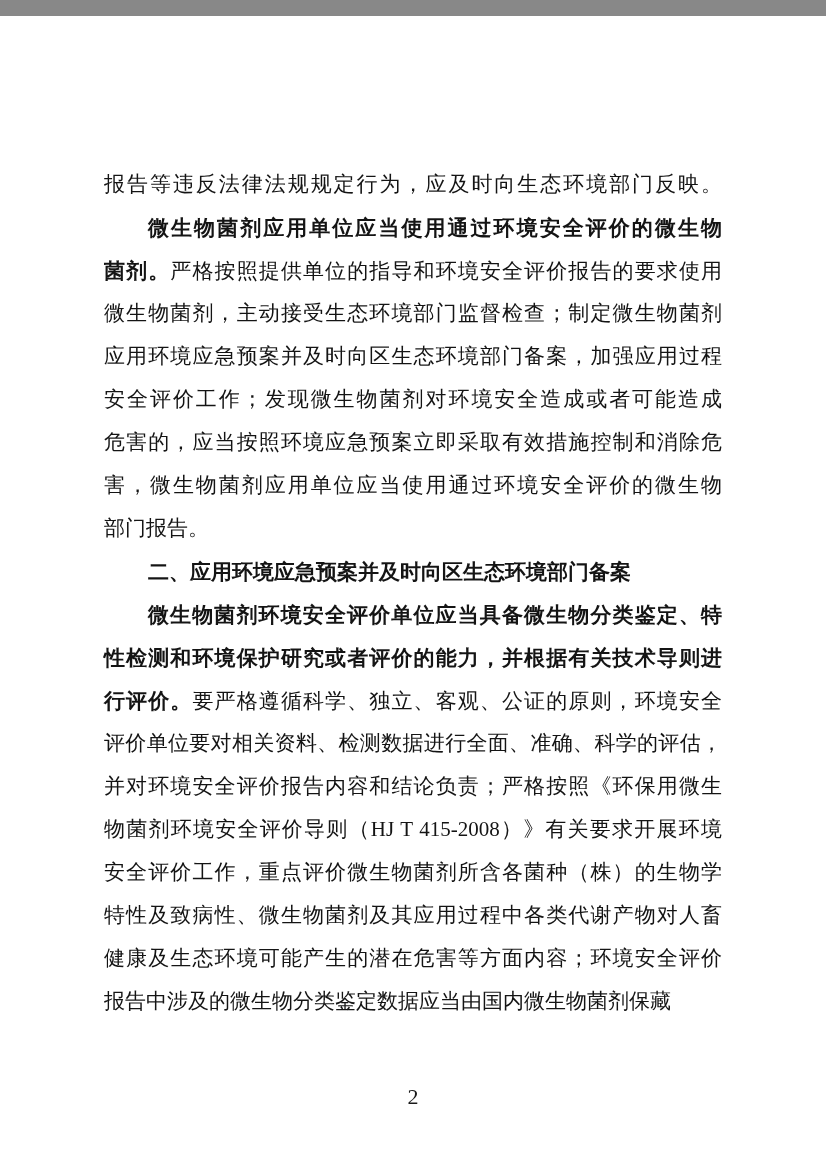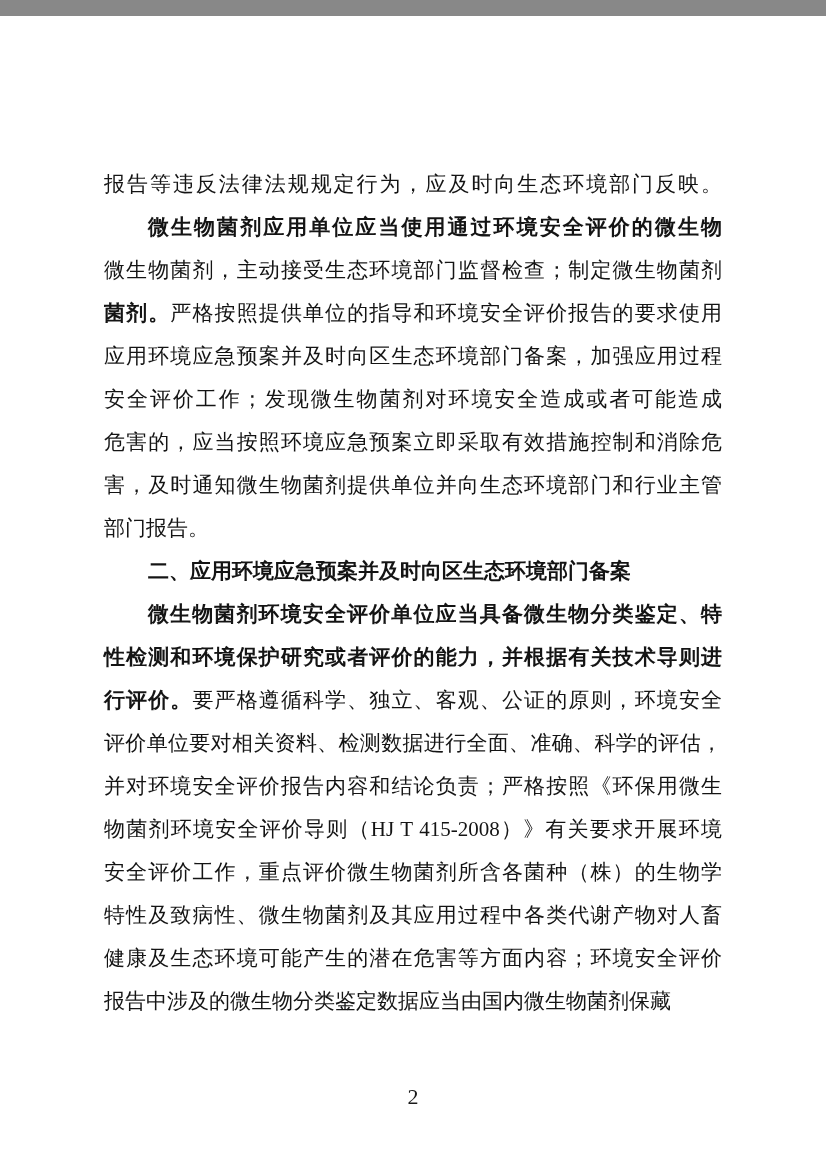--- a/index.html
+++ b/index.html
@@ -41,21 +41,21 @@
     text-align: right;
     text-align-last: left;
     -moz-text-align-last: left;
   }
   .indent {
     text-indent: 44px;
   }
   
   .b {
     font-weight: 700;
-    font-family: Liberation Mono, monospace;
+    font-family: Liberation Sans, sans-serif;
   }
   .footer {
     position: absolute;
     top: 1066px;
     left: 0;
     width: 826px;
     text-align: center;
     font-size: 22px;
     line-height: 30px;
     color: #1a1a1a;
@@ -69,41 +69,41 @@
 
     <div class="line jl">
       <span>报告等违反法律法规规定行为，应及时向生态环境部门反映。</span>
     </div>
 
     <div class="line jl indent">
       <span class="b">微生物菌剂应用单位应当使用通过环境安全评价的微生物</span>
     </div>
 
     <div class="line jl">
-      <span>微生物菌剂，主动接受生态环境部门监督检查；制定微生物菌剂</span>
+      <span class="b">菌剂。</span><span>严格按照提供单位的指导和环境安全评价报告的要求使用</span>
     </div>
 
     <div class="line jl">
-      <span class="b">菌剂。</span><span>严格按照提供单位的指导和环境安全评价报告的要求使用</span>
+      <span>微生物菌剂，主动接受生态环境部门监督检查；制定微生物菌剂</span>
     </div>
 
     <div class="line jl">
       <span>应用环境应急预案并及时向区生态环境部门备案，加强应用过程</span>
     </div>
 
     <div class="line jl">
       <span>安全评价工作；发现微生物菌剂对环境安全造成或者可能造成</span>
     </div>
 
     <div class="line jl">
       <span>危害的，应当按照环境应急预案立即采取有效措施控制和消除危</span>
     </div>
 
     <div class="line jl">
-      <span>害，及时通知微生物菌剂提供单位并向生态环境部门和行业主管</span>
+      <span>害，微生物菌剂应用单位应当使用通过环境安全评价的微生物</span>
     </div>
 
     <div class="line ll">
       <span>部门报告。</span>
     </div>
 
     <div class="line ll indent">
       <span class="b">二、应用环境应急预案并及时向区生态环境部门备案</span>
     </div>
 

